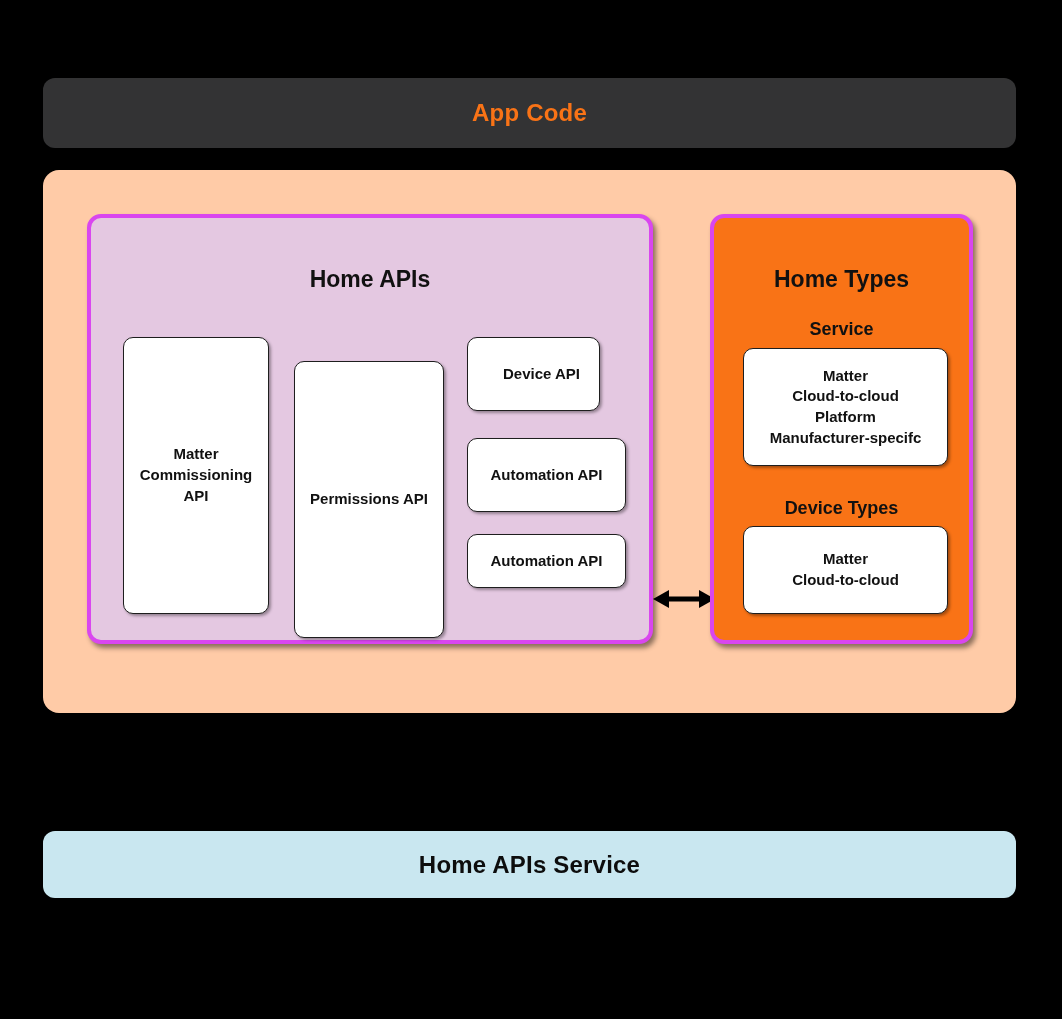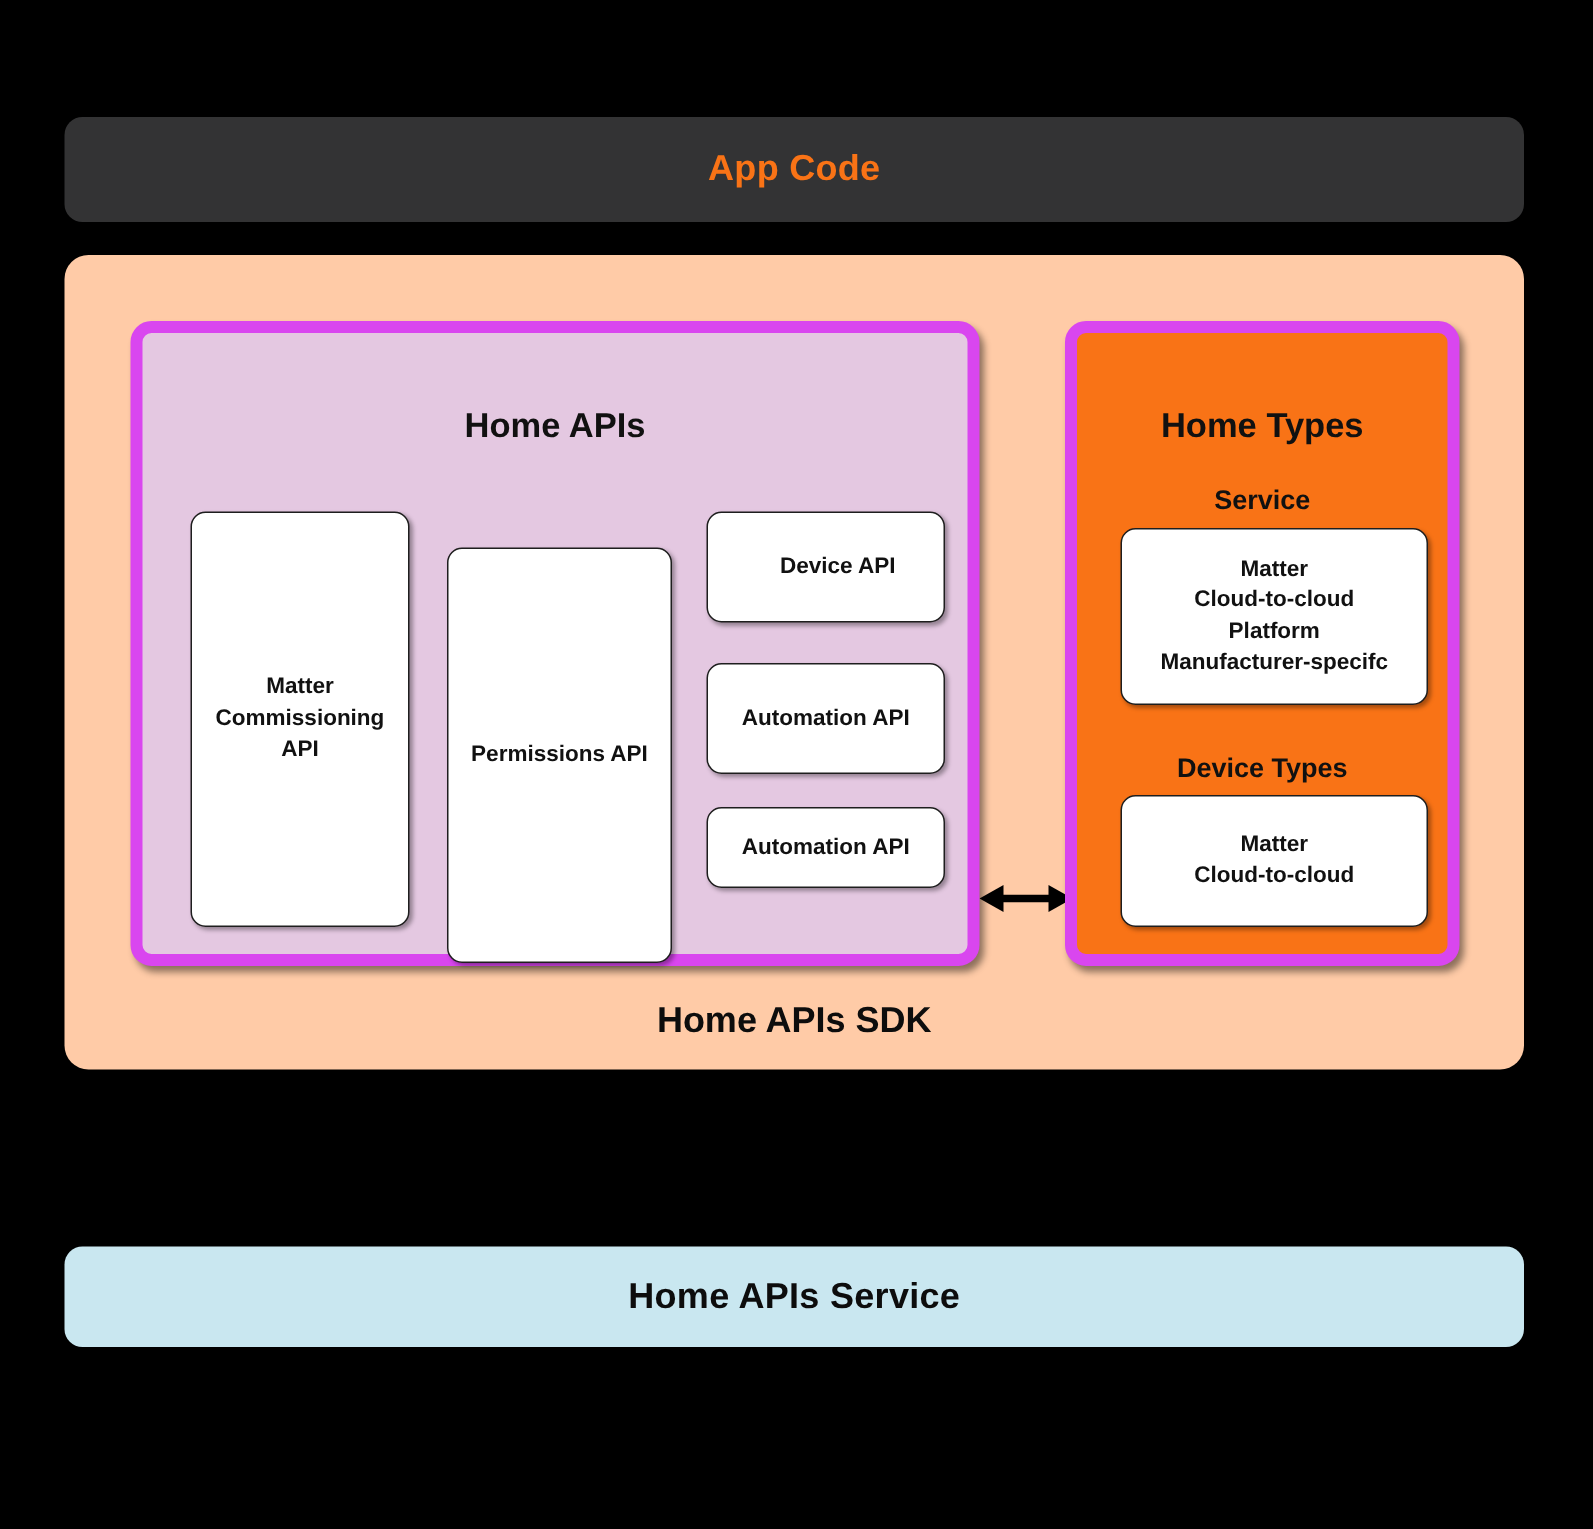--- a/index.html
+++ b/index.html
@@ -46,21 +46,21 @@
     top: 170px;
     width: 973px;
     height: 543px;
     background: #FFCBA7;
     border-radius: 16px;
   }
   .panel {
     position: absolute;
     top: 44px;
     height: 430px;
-    border: 8px solid #d946ef;
+    border: 4px solid #d946ef;
     border-radius: 14px;
     box-shadow: 3px 4px 5px rgba(0,0,0,0.45);
     box-sizing: border-box;
   }
   .home-apis {
     left: 44px;
     width: 566px;
     background: #E4C8E1;
   }
   .home-types {
@@ -100,21 +100,21 @@
     font-weight: bold;
     font-size: 15px;
     line-height: 1.38;
     color: #111111;
     box-sizing: border-box;
     white-space: pre-line;
     padding: 4px;
   }
   .card-matter      { left: 32px;  top: 119px; width: 146px; height: 277px; }
   .card-permissions { left: 203px; top: 119px; width: 150px; height: 277px; margin-top: 24px; }
-  .card-device      { left: 376px; top: 119px; width: 159px; height: 74px; padding-left: 20px; }
+  .card-device      { left: 376px; top: 119px; width: 133px; height: 74px; padding-left: 20px; }
   .card-structure   { left: 376px; top: 220px; width: 159px; height: 74px; }
   .card-automation  { left: 376px; top: 316px; width: 159px; height: 54px; }
 
   .traits-heading   { top: 101px; }
   .traits-card      { left: 29px; top: 130px; width: 205px; height: 118px; }
   .device-heading   { top: 280px; }
   .device-card      { left: 29px; top: 308px; width: 205px; height: 88px; }
 
   .arrow {
     position: absolute;
@@ -181,20 +181,19 @@
 Platform
 Manufacturer-specifc</span>
       </div>
       <div class="section-heading device-heading">Device Types</div>
       <div class="card device-card">
         <span>Matter
 Cloud-to-cloud</span>
       </div>
     </div>
 
-    <div class="sdk-label">Home APIs SDK</div>
   </div>
 
   <div class="bar service">
     <span>Home APIs Service</span>
   </div>
 
 </div>
 
 </body></html>

